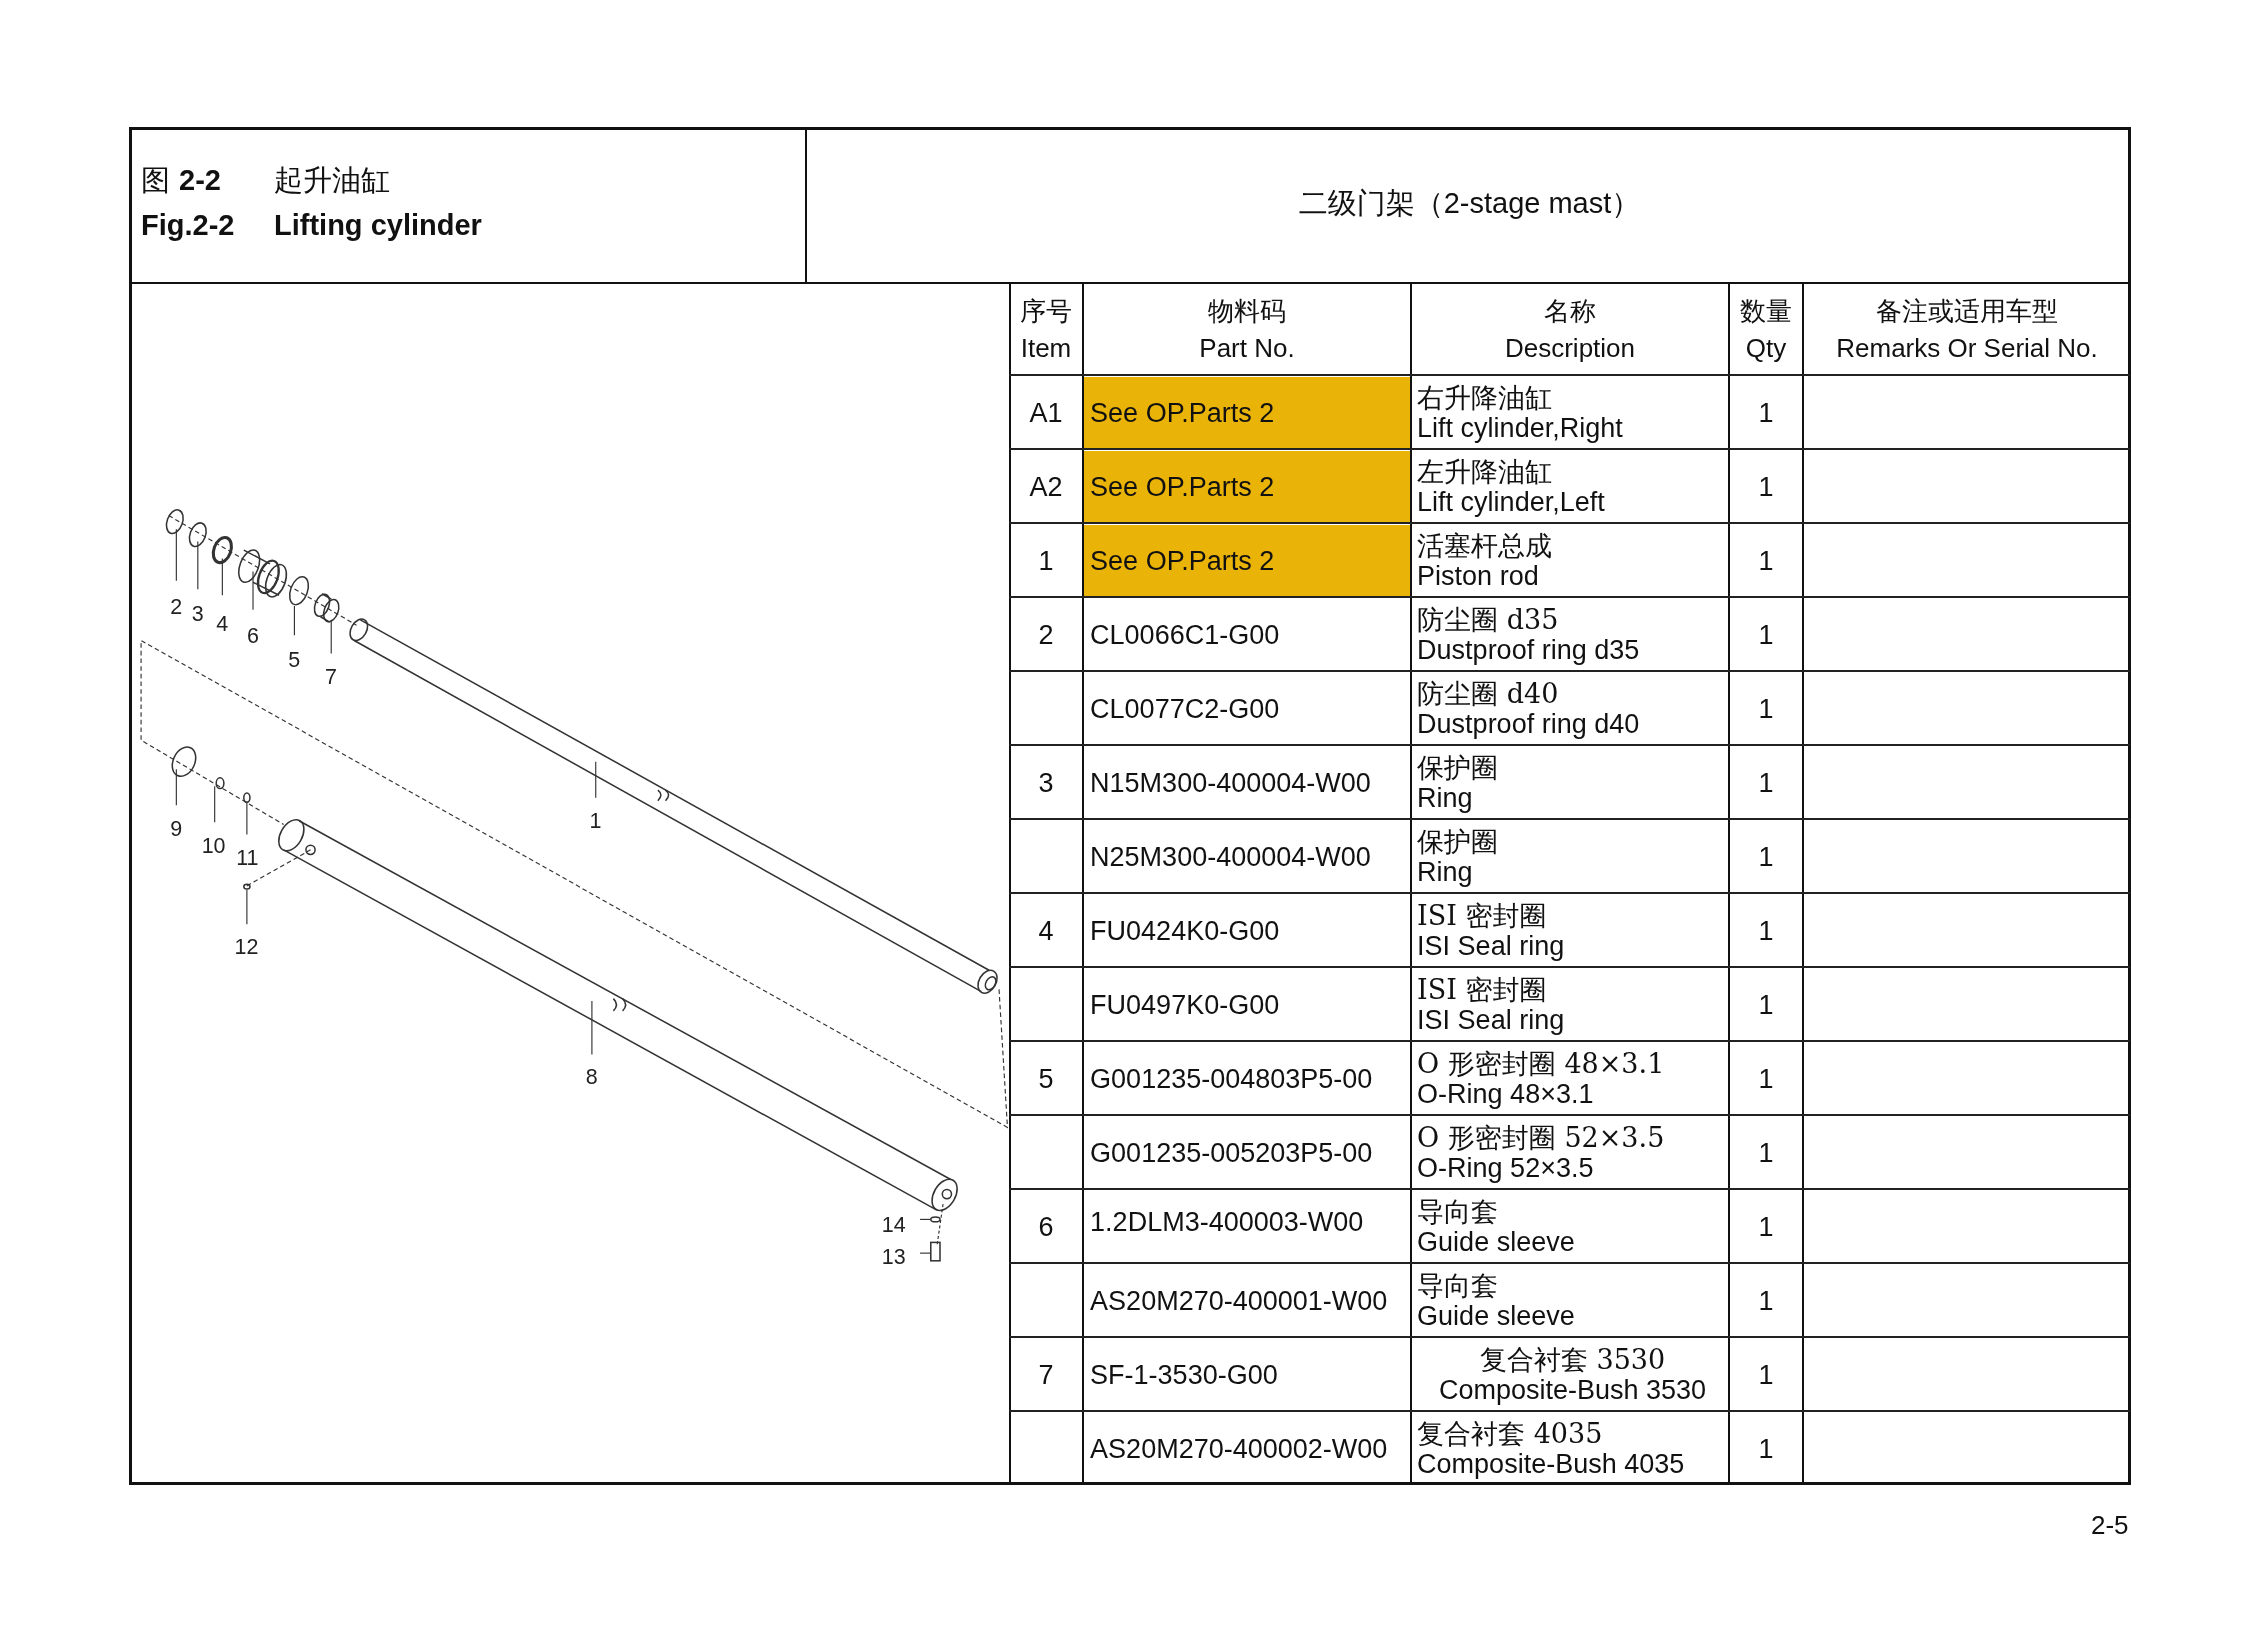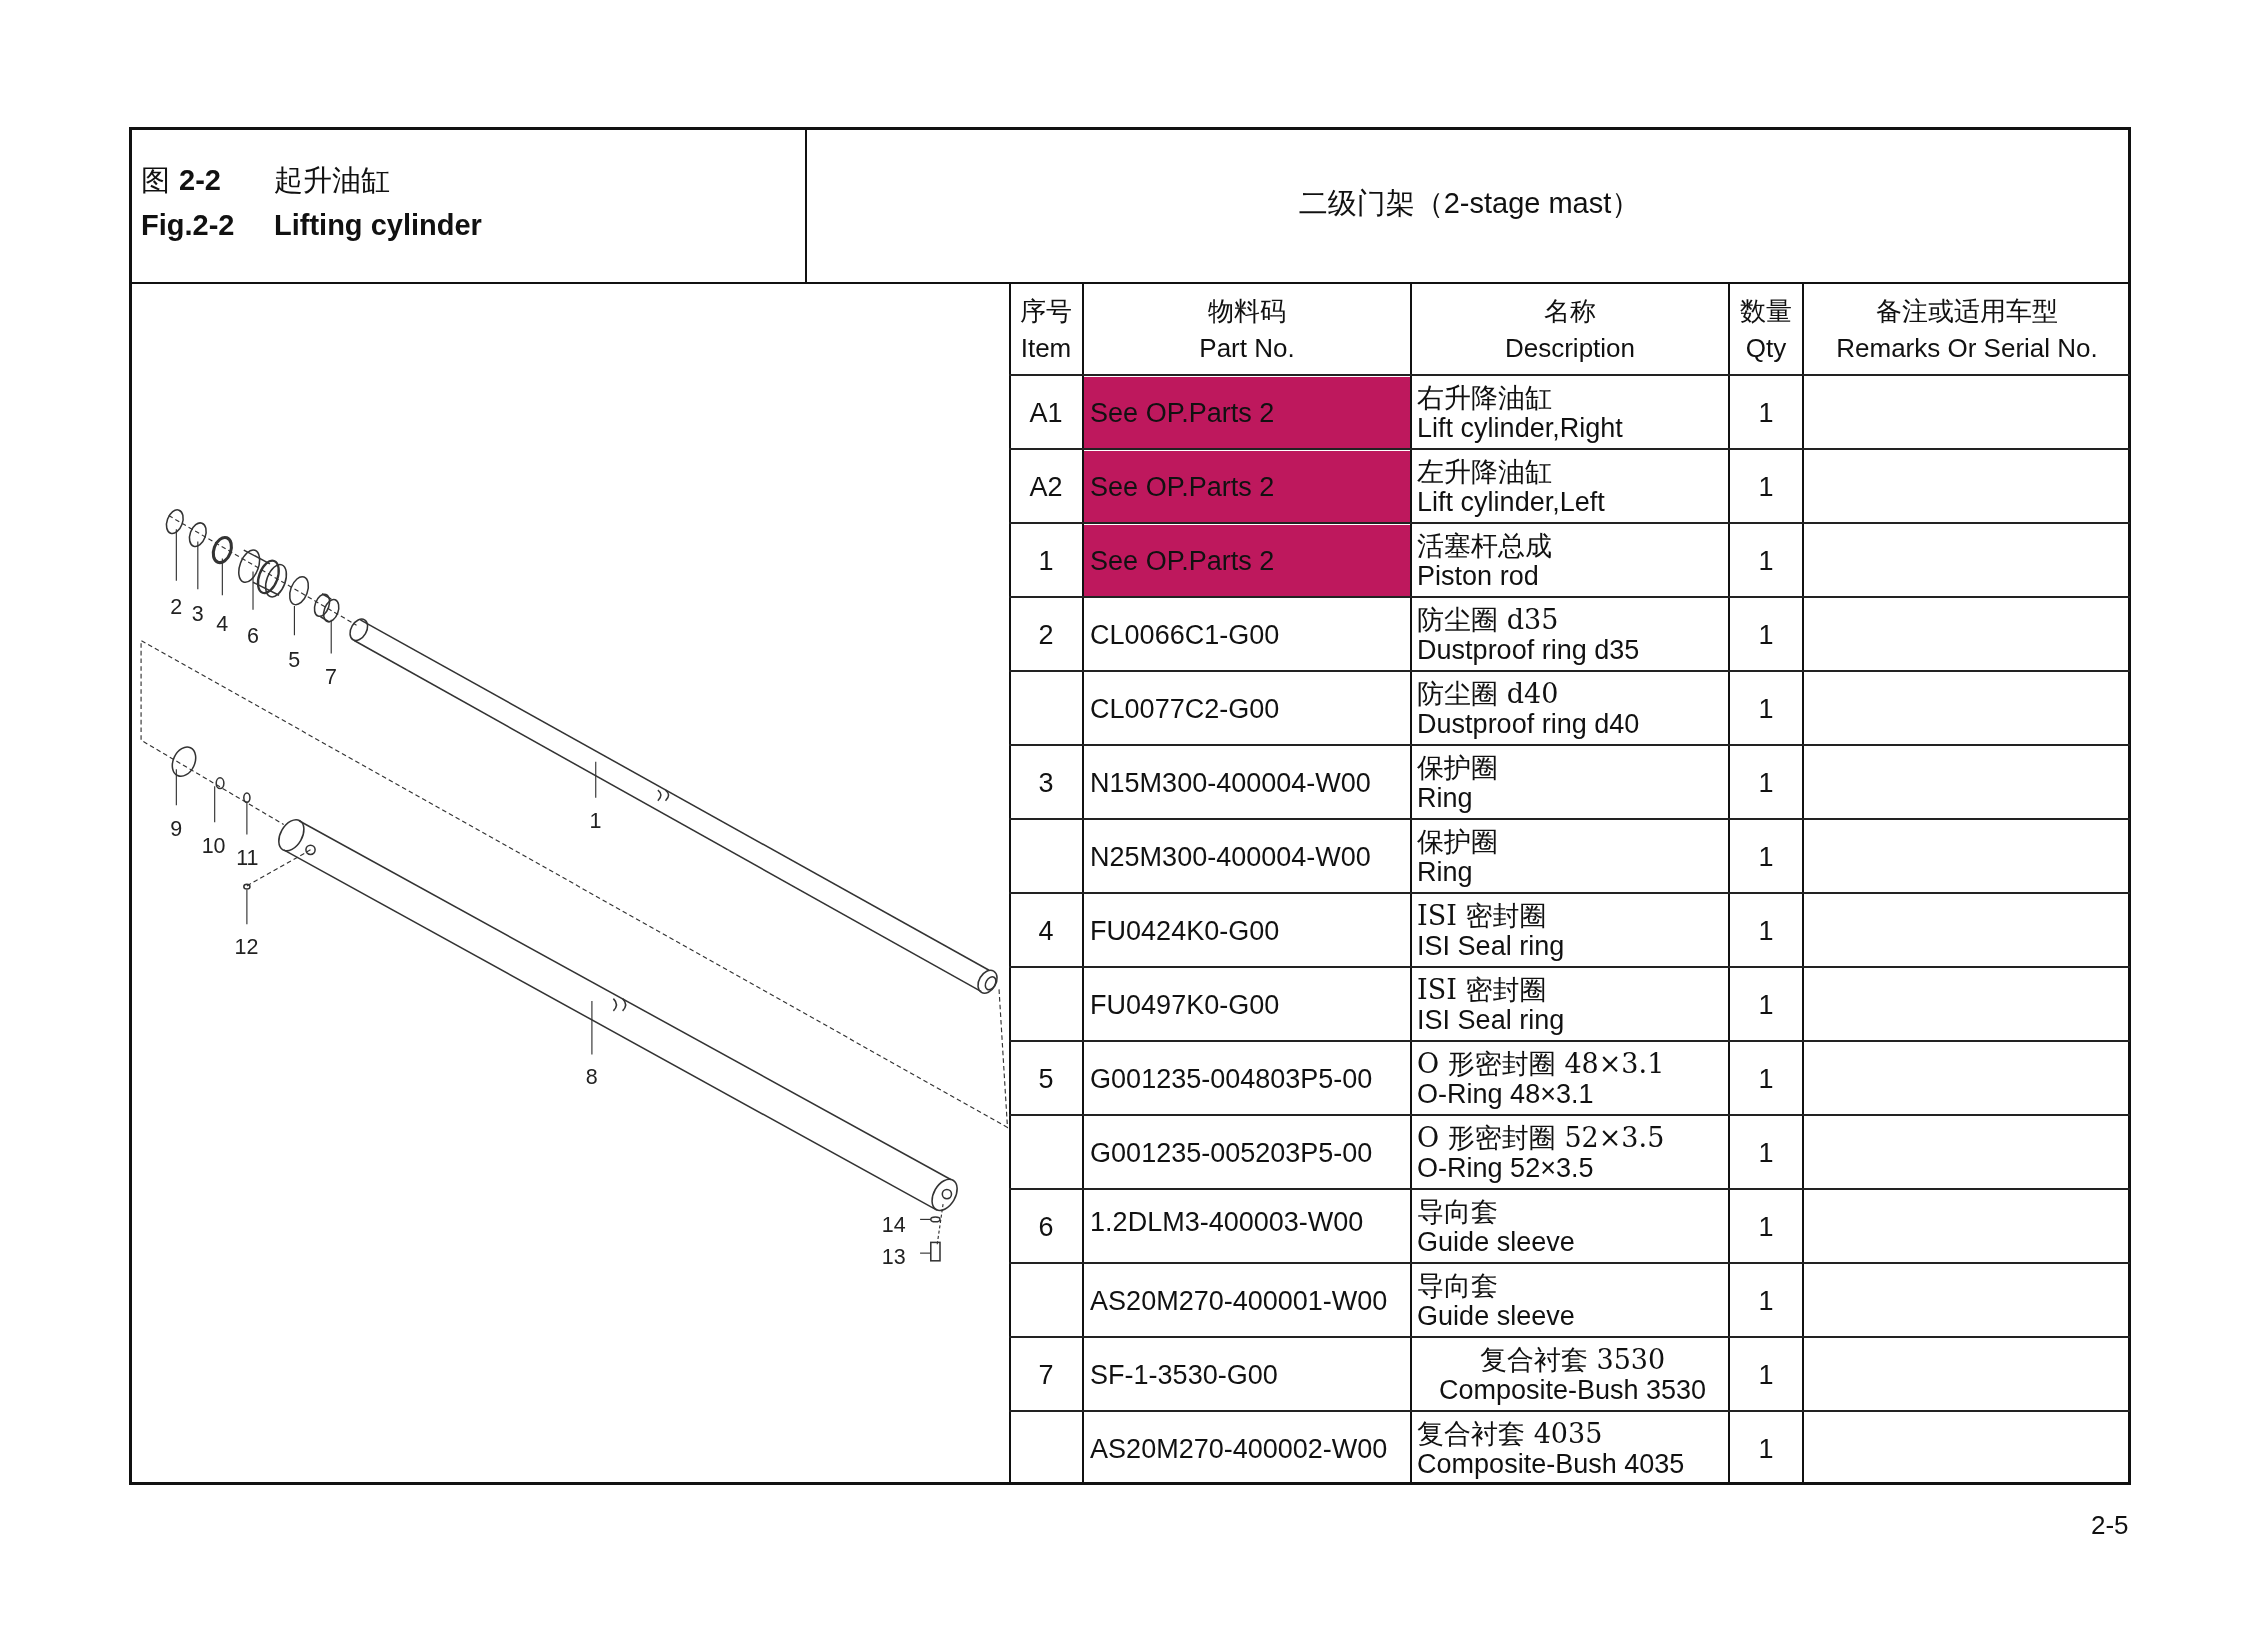--- a/index.html
+++ b/index.html
@@ -19,21 +19,21 @@
   .mast { position:absolute; left:808px; top:184px; width:1323px; text-align:center;
           font-size:29px; }
   .mast .cn { font-family:"DejaVu Serif", serif; }
   .vline { position:absolute; top:284px; height:1201px; width:1.5px; background:#111; }
   .hline { position:absolute; left:1009px; width:1121px; height:2.3px; background:#222; }
   .cell { position:absolute; box-sizing:border-box; display:flex; flex-direction:column; justify-content:center; }
   .th { text-align:center; align-items:center; font-size:26px; line-height:37px; }
   .th .cn { font-family:"DejaVu Serif", serif; }
   .td-item { justify-content:center; align-items:center; font-size:27px; }
   .td-part { padding-left:6.1px; font-size:27px; }
-  .td-part.gray { background:#be185d; }
+  .td-part.gray { background:#eab308; }
   .td-desc { padding-left:6.1px; font-size:27px; line-height:31px; }
   .td-desc .cn { font-family:"DejaVu Serif", serif; }
   .td-qty { align-items:center; font-size:27px; }
   .td-rem { }
   .page-num { position:absolute; left:2091px; top:1510px; font-size:26px; }
   svg.drawing { position:absolute; left:0; top:0; }
   .callout { font-family:"Liberation Sans", sans-serif; font-size:28px; fill:#222; }
 </style>
 </head>
 <body>

